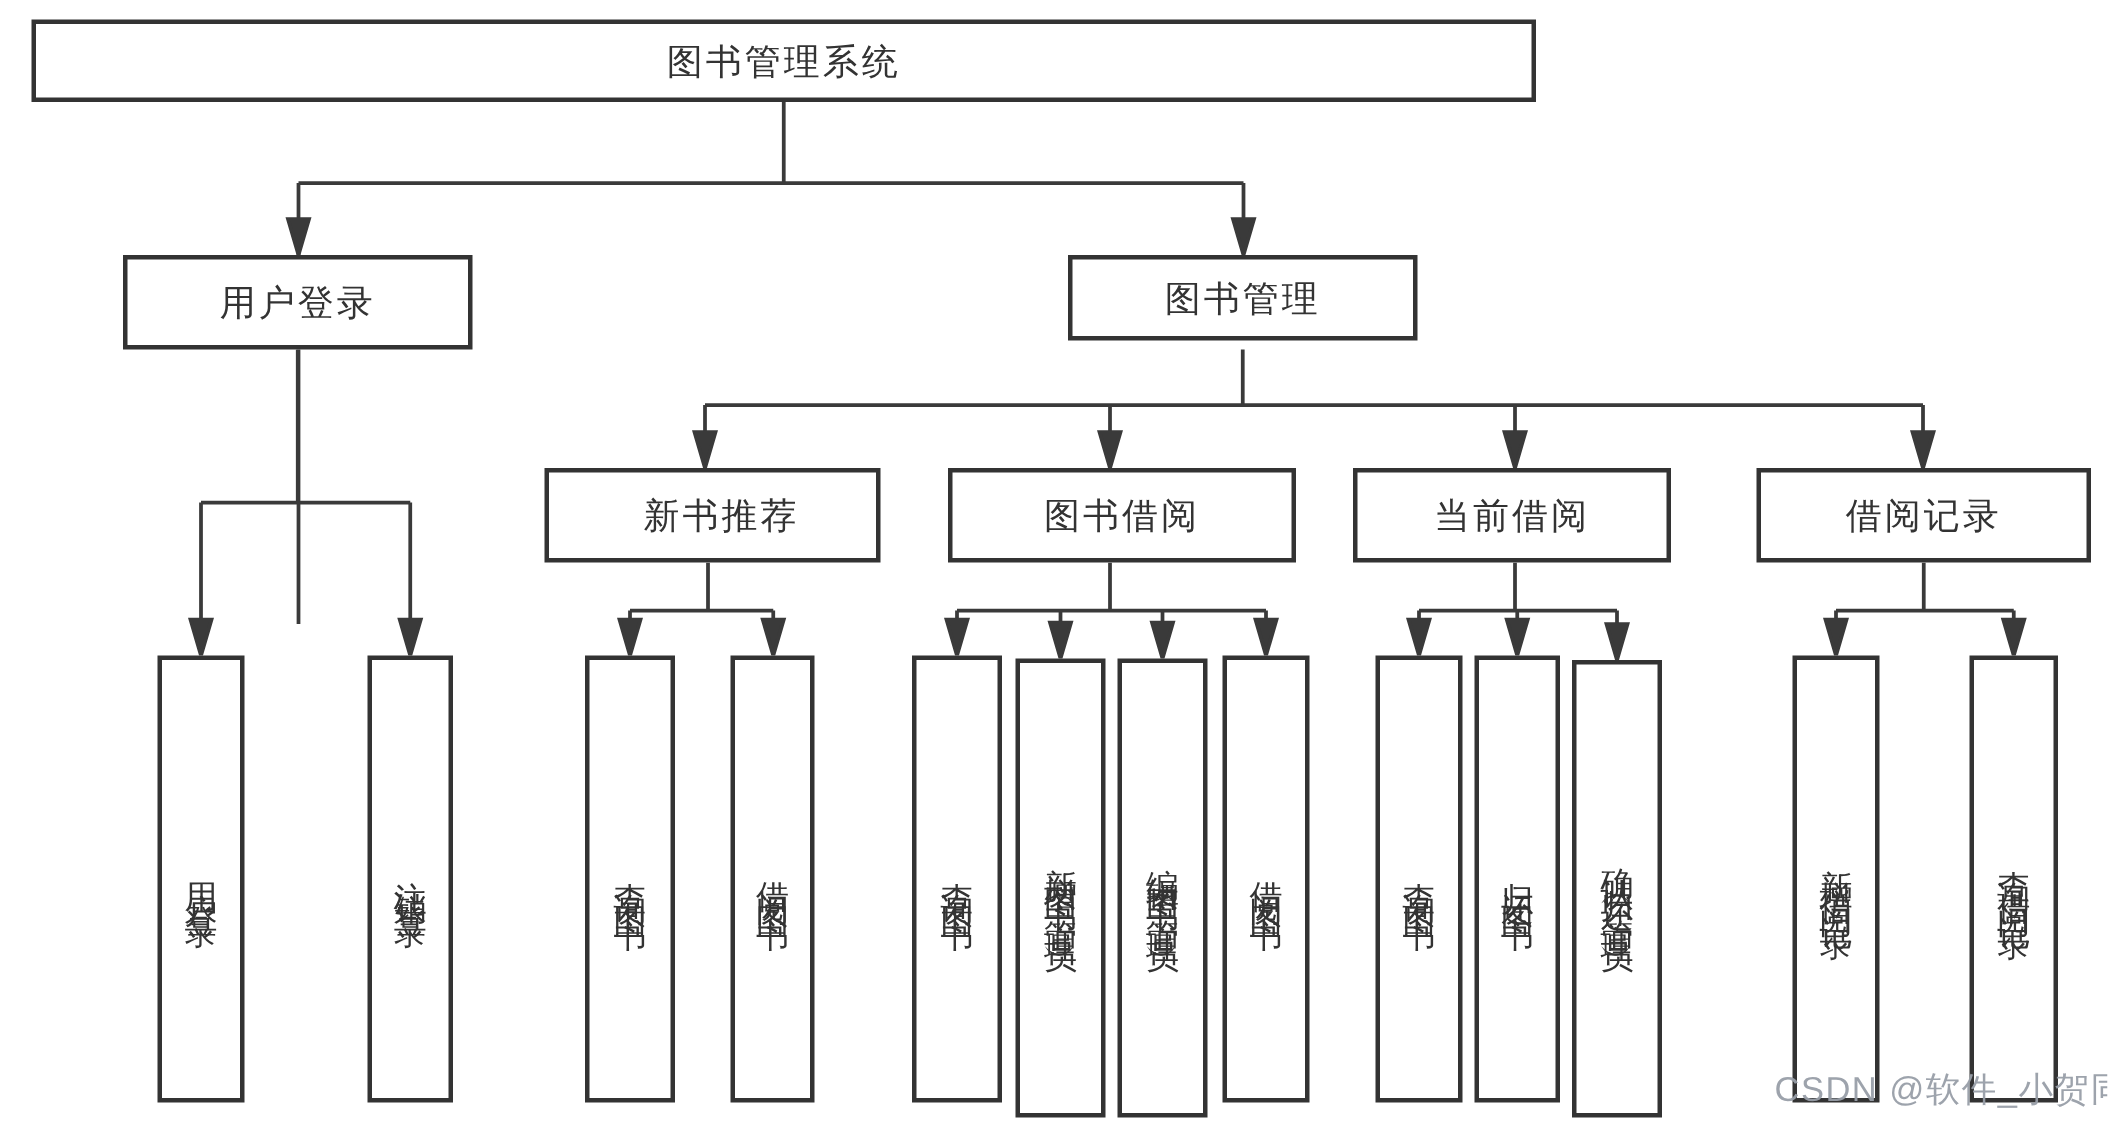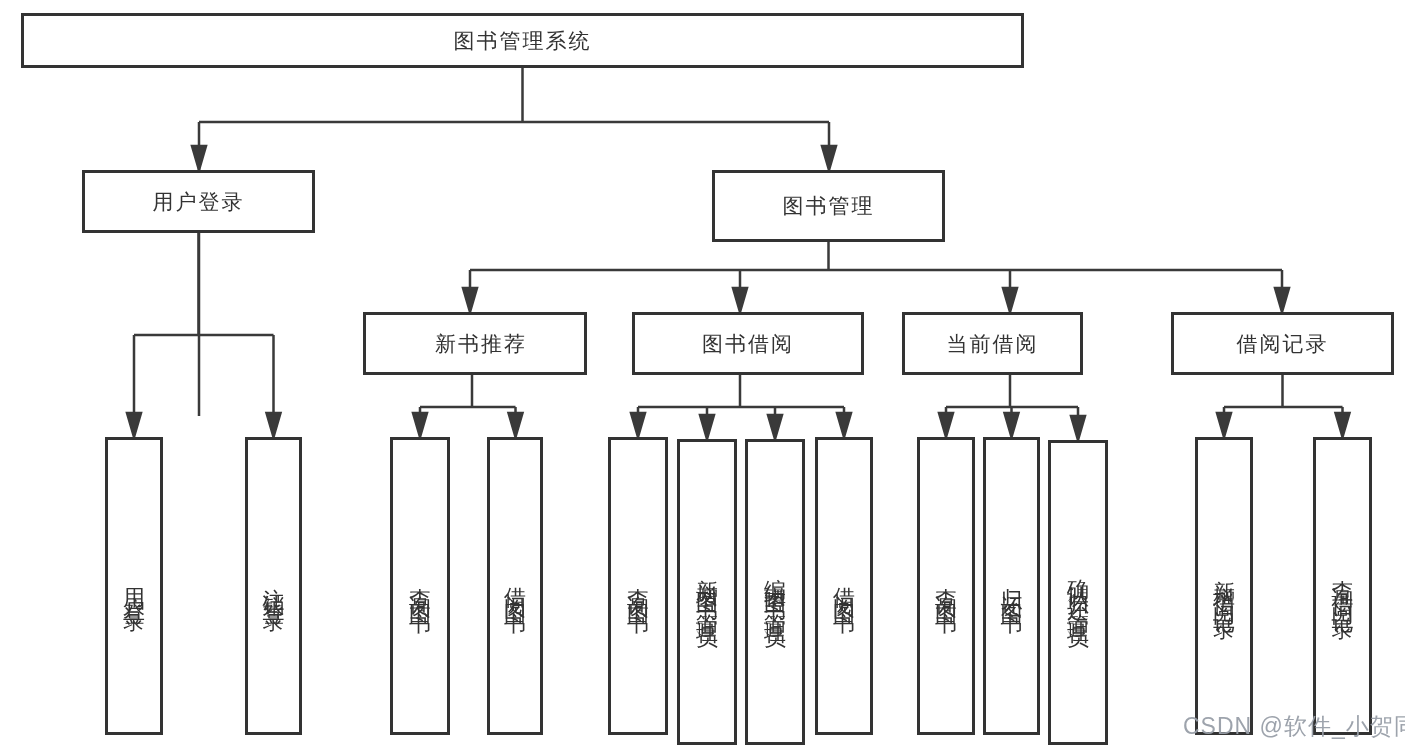--- a/index.html
+++ b/index.html
@@ -22,21 +22,21 @@
     box-sizing: border-box;
     background: #ffffff;
     border: 3px solid #333333;
     color: #333333;
     display: flex;
     align-items: center;
     justify-content: center;
     z-index: 1;
   }
   .hnode {
-    font-size: 21px;
+    font-size: 24px;
     letter-spacing: 2px;
     white-space: nowrap;
   }
   .leaf {
     writing-mode: vertical-rl;
     text-orientation: mixed;
     font-size: 22px;
     letter-spacing: 8px;
     line-height: 1;
     white-space: nowrap;
@@ -109,31 +109,31 @@
     </g>
   </svg>
 
   <div class="node hnode" style="left:21px; top:13px; width:1003px; height:55px;">
     <span>图书管理系统</span>
   </div>
 
   <div class="node hnode" style="left:82px; top:170px; width:233px; height:63px;">
     <span>用户登录</span>
   </div>
-  <div class="node hnode" style="left:712px; top:170px; width:233px; height:72px;">
+  <div class="node hnode" style="left:712px; top:170px; width:233px; height:57px;">
     <span>图书管理</span>
   </div>
 
   <div class="node hnode" style="left:363px; top:312px; width:224px; height:63px;padding-left:12px;">
     <span>新书推荐</span>
   </div>
   <div class="node hnode" style="left:632px; top:312px; width:232px; height:63px;">
     <span>图书借阅</span>
   </div>
-  <div class="node hnode" style="left:902px; top:312px; width:181px; height:63px;">
+  <div class="node hnode" style="left:902px; top:312px; width:212px; height:63px;">
     <span>当前借阅</span>
   </div>
   <div class="node hnode" style="left:1171px; top:312px; width:223px; height:63px;">
     <span>借阅记录</span>
   </div>
 
   <div class="node leaf" style="left:105px; top:437px; width:58px; height:298px;">用户登录</div>
   <div class="node leaf" style="left:245px; top:437px; width:57px; height:298px;">注销登录</div>
 
   <div class="node leaf" style="left:390px; top:437px; width:60px; height:298px;">查询图书</div>

